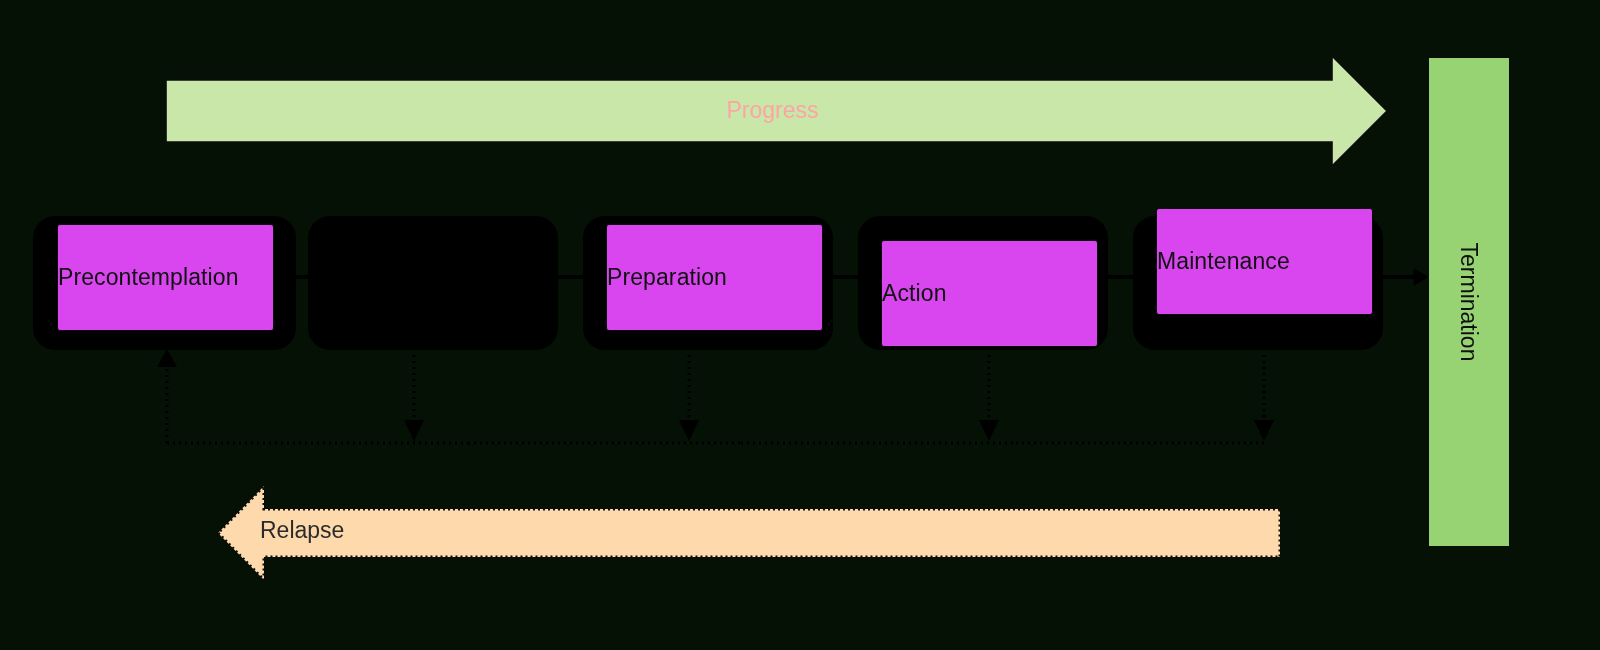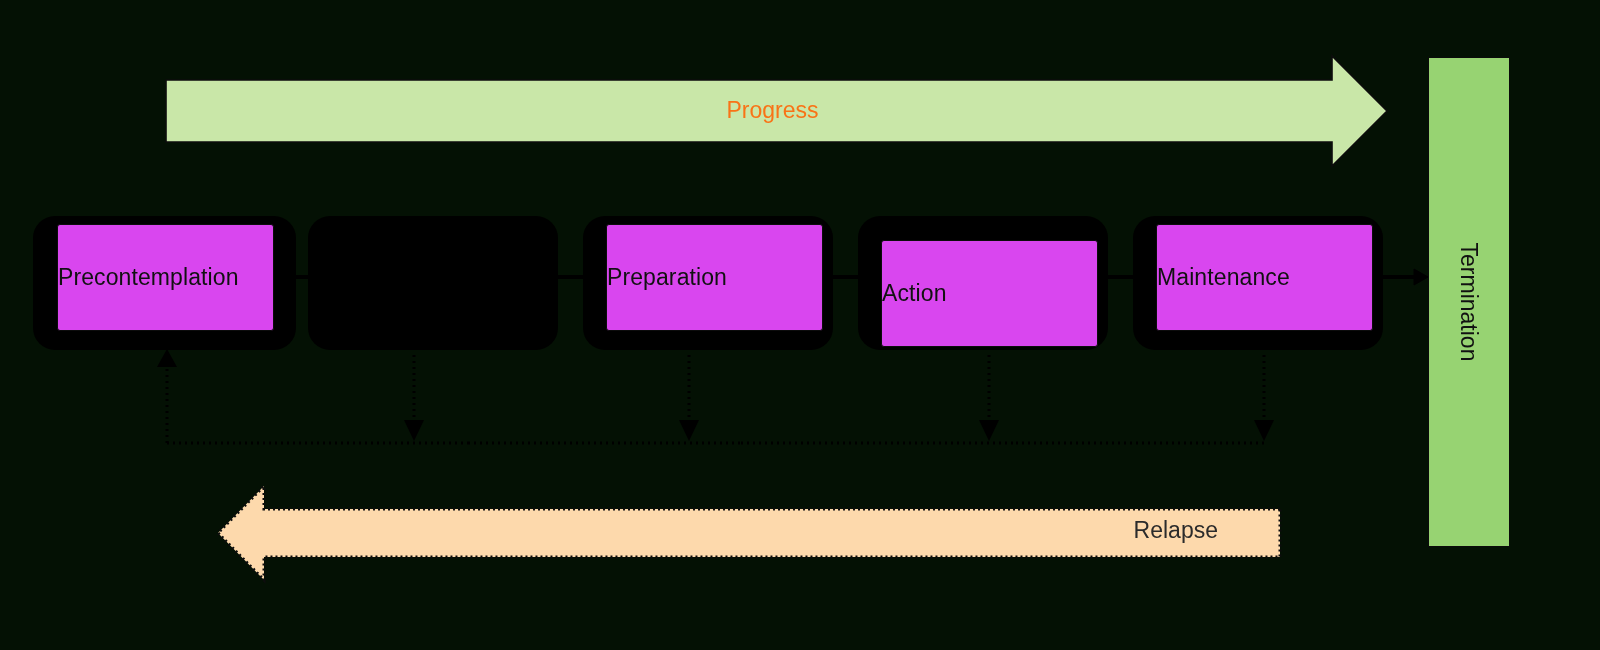--- a/index.html
+++ b/index.html
@@ -57,21 +57,21 @@
     width: 1221px;
     height: 110px;
   }
   .progress-label {
     position: absolute;
     left: 166px;
     top: 99px;
     width: 1213px;
     text-align: center;
     font-size: 23px;
-    color: #f97316;
+    color: #fca5a5;
     line-height: 1;
   }
   
   .termination-box {
     position: absolute;
     left: 1428px;
     top: 57px;
     width: 82px;
     height: 490px;
     box-sizing: border-box;
@@ -99,21 +99,21 @@
     left: 218px;
     top: 486px;
     width: 1062px;
     height: 94px;
   }
   .relapse-label {
     position: absolute;
     left: 260px;
     top: 519px;
     width: 958px;
-    text-align: right;
+    text-align: left;
     font-size: 23px;
     color: #2b2b2b;
     line-height: 1;
   }
   svg { display: block; overflow: visible; }
 </style>
 </head>
 <body>
 
 <div id="canvas">
@@ -156,21 +156,21 @@
 
   <div class="stage-box" style="left:57px;  top:224px; width:217px; height:107px;">
     <span>Precontemplation</span>
   </div>
   <div class="stage-box" style="left:606px; top:224px; width:217px; height:107px;">
     <span>Preparation</span>
   </div>
   <div class="stage-box" style="left:881px; top:240px; width:217px; height:107px;">
     <span>Action</span>
   </div>
-  <div class="stage-box" style="left:1156px;top:224px; width:217px; height:107px;">
+  <div class="stage-box" style="left:1156px;top:208px; width:217px; height:107px;">
     <span>Maintenance</span>
   </div>
 
   <svg class="layer">
     <g stroke="#000000" stroke-width="3" fill="#000000" stroke-dasharray="2 4" stroke-linecap="butt">
 
       <line x1="167" y1="443" x2="167" y2="367"></line>
       <line x1="167" y1="443" x2="468" y2="443"></line>
       <line x1="468" y1="443" x2="741" y2="443"></line>
       <line x1="741" y1="443" x2="1016" y2="443"></line>

